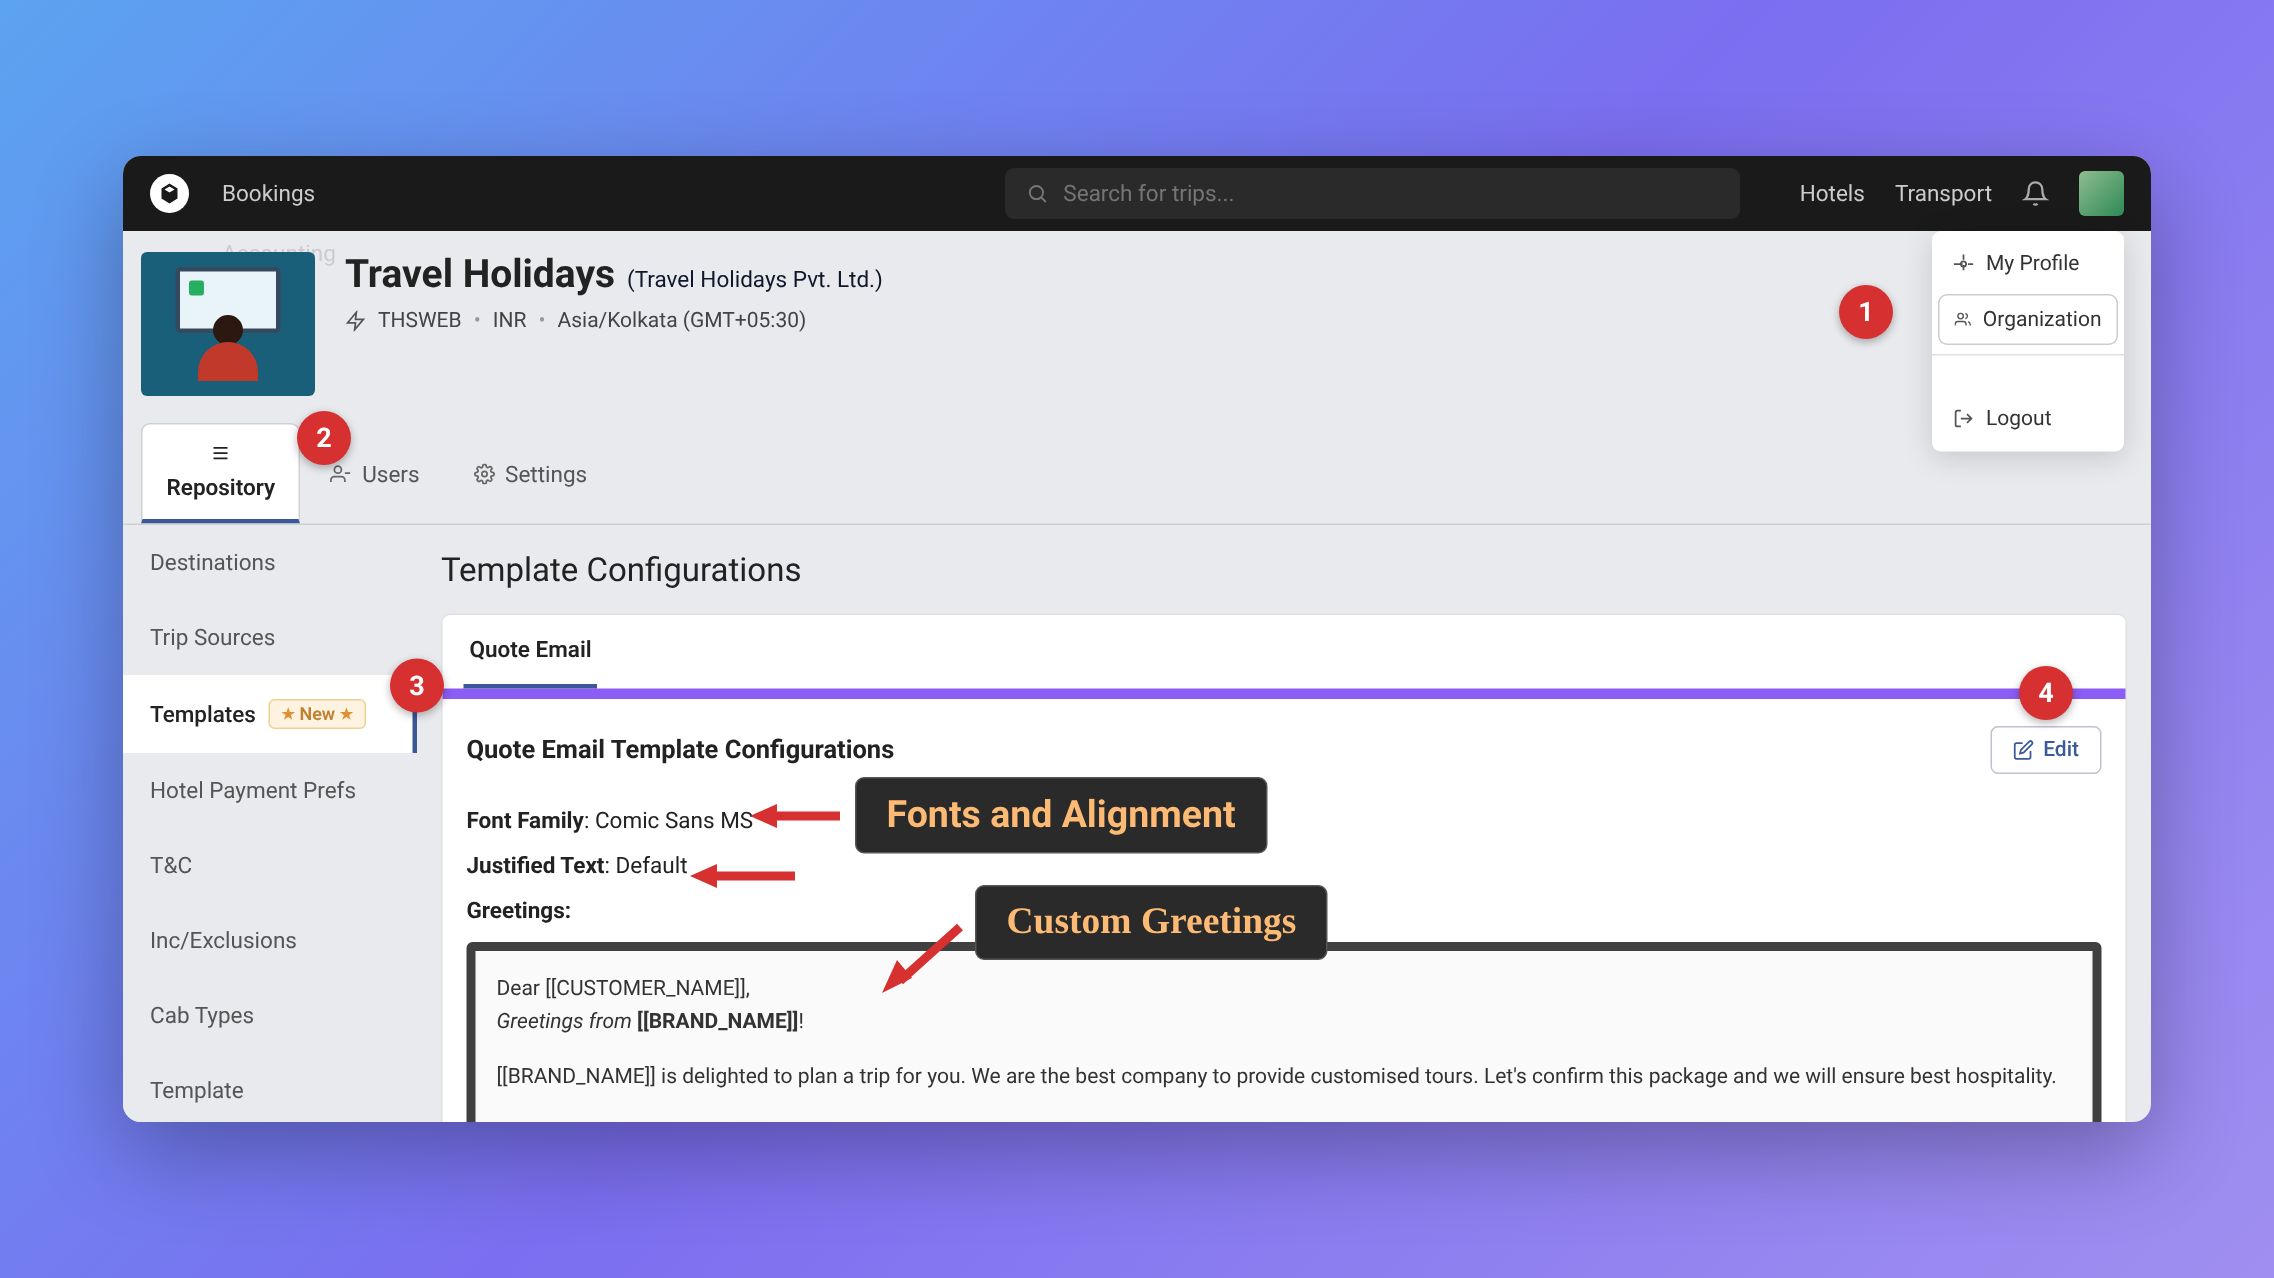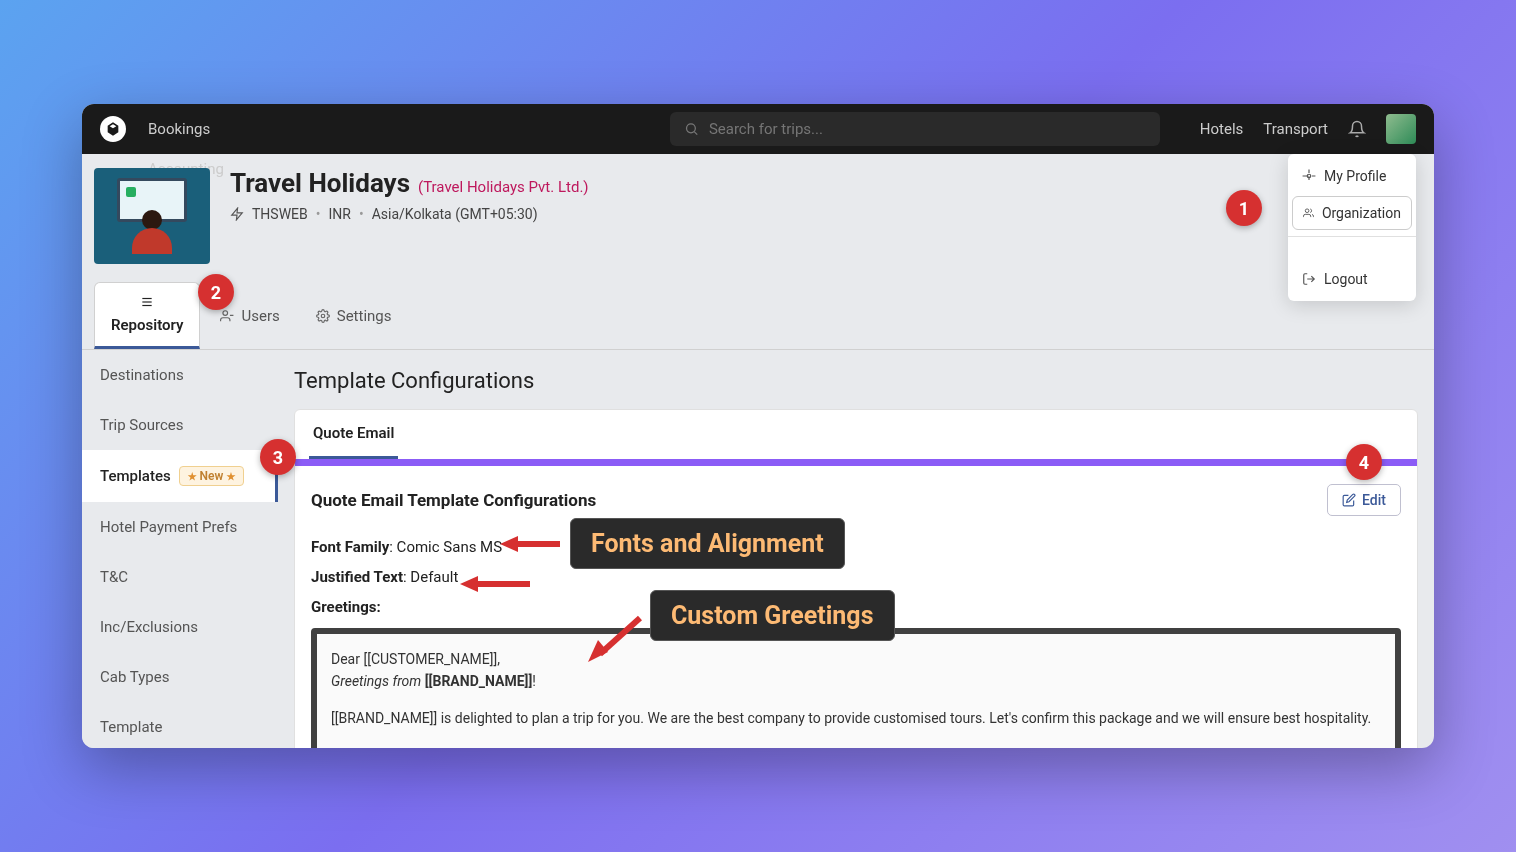--- a/index.html
+++ b/index.html
@@ -22,21 +22,21 @@
 .dropdown-divider { height: 1px; background: #e0e0e0; margin: 6px 0 24px 0; }
 .org-header { padding: 14px 18px 18px 12px; display: flex; gap: 20px; align-items: flex-start; }
 .org-logo { width: 116px; height: 96px; background: #1a5f7a; border-radius: 4px; position: relative; overflow: hidden; }
 .org-logo-inner { position: absolute; inset: 0; }
 .person-shape { position: absolute; bottom: 4px; left: 50%; transform: translateX(-50%); width: 50px; height: 50px; }
 .person-head { width: 20px; height: 20px; background: #2c1810; border-radius: 50%; margin: 0 auto; }
 .person-body { width: 40px; height: 26px; background: #c0392b; border-radius: 20px 20px 0 0; margin: -2px auto 0; }
 .monitor { position: absolute; top: 10px; left: 50%; transform: translateX(-50%); width: 70px; height: 44px; background: #e8f4f8; border: 3px solid #34495e; border-radius: 3px; }
 .monitor::after { content: ""; position: absolute; top: 6px; left: 6px; width: 10px; height: 10px; background: #27ae60; border-radius: 2px; }
 .org-info h1 { font-size: 26px; font-weight: 700; color: #222; display: inline; }
-.org-sub { font-size: 15px; color: #be185d; display: inline; margin-left: 4px; }
+.org-sub { font-size: 15px; color: #0f172a; display: inline; margin-left: 4px; }
 .org-meta { margin-top: 8px; display: flex; align-items: center; gap: 8px; font-size: 14px; color: #444; }
 .org-meta .sep { color: #999; }
 .tabs-row { display: flex; gap: 4px; padding: 0 12px; border-bottom: 1px solid #d0d0d0; }
 .tab-item { display: flex; align-items: center; gap: 7px; padding: 12px 16px; font-size: 15px; color: #555; cursor: pointer; }
 .tab-item.active { background: #fff; border-radius: 6px 6px 0 0; border: 1px solid #d0d0d0; border-bottom: 3px solid #3b5998; font-weight: 600; color: #222; flex-direction: column; }
 .content-area { display: flex; height: calc(100% - 244px); }
 .sidebar { width: 196px; background: #e8eaed; }
 .sidebar-item { padding: 16px 18px; font-size: 15px; color: #555; cursor: pointer; display: flex; align-items: center; gap: 8px; }
 .sidebar-item.active { background: #fff; border-right: 3px solid #3b5998; color: #222; font-weight: 500; }
 .new-badge { background: #fef3e0; border: 1px solid #f0d090; padding: 2px 8px; border-radius: 4px; font-size: 12px; color: #c08030; display: flex; align-items: center; gap: 3px; font-weight: 600; }
@@ -226,21 +226,21 @@
       </div>
     </div>
   </div>
 
   <div class="overlay">
     <div class="step-badge" style="top:86px; right:172px;">1</div>
     <div class="step-badge" style="top:170px; left:116px;">2</div>
     <div class="step-badge" style="top:335px; left:178px;">3</div>
     <div class="step-badge" style="top:340px; right:52px;">4</div>
     <div class="callout-label" style="top:414px; left:488px;">Fonts and Alignment</div>
-    <div class="callout-label" style="top:486px; left:568px;">Custom Greetings</div>
+    <div class="callout-label" style="top:486px; left:568px;font-family:Liberation Serif, serif;">Custom Greetings</div>
     <svg class="arrow" style="top:430px; left:418px;" width="60" height="20">
         <path d="M60 10 L15 10" stroke="#d63030" stroke-width="6"></path>
         <polygon points="0,10 18,2 18,18" fill="#d63030"></polygon>
       </svg>
     <svg class="arrow" style="top:470px; left:378px;" width="70" height="20">
         <path d="M70 10 L15 10" stroke="#d63030" stroke-width="6"></path>
         <polygon points="0,10 18,2 18,18" fill="#d63030"></polygon>
       </svg>
     <svg class="arrow" style="top:510px; left:500px;" width="60" height="50">
         <path d="M58 4 L18 40" stroke="#d63030" stroke-width="6"></path>

